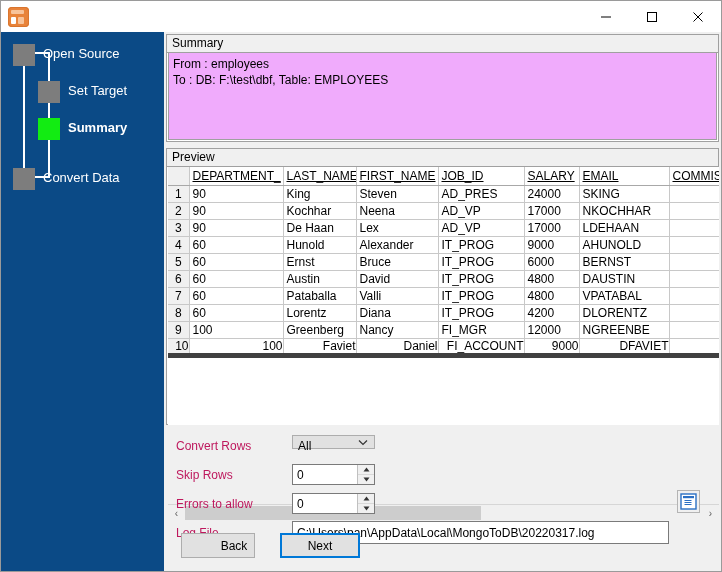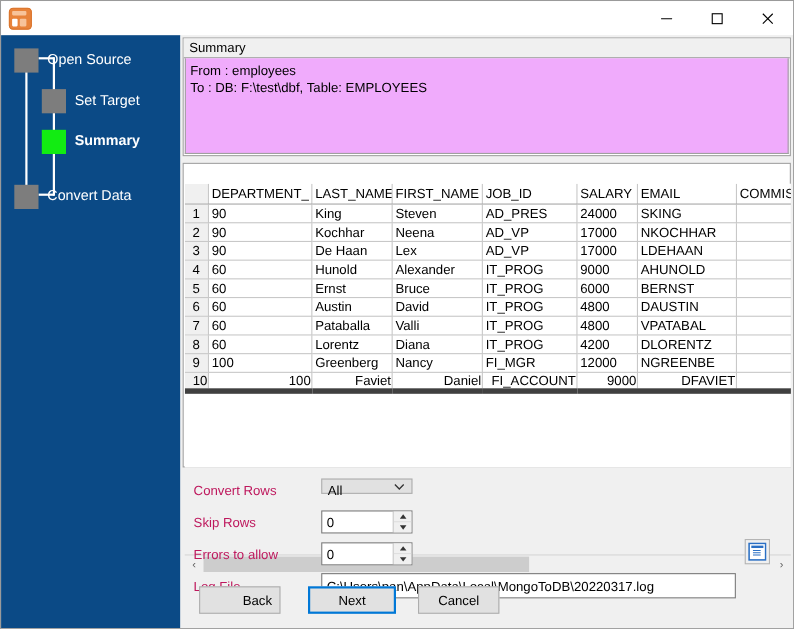--- a/index.html
+++ b/index.html
@@ -201,20 +201,21 @@
     font-weight: normal;
     white-space: nowrap;
     overflow: hidden;
     box-sizing: border-box;
     background: #ffffff;
   }
   #grid th {
     background: #ffffff;
     border-bottom: 1px solid #a8a8a8;
     height: 18px;
+    text-decoration: underline;
   }
   #grid th.rowhdr, #grid td.rowhdr {
     background: #f0f0f0;
     text-align: center;
     padding: 0;
     color: #000;
   }
   #grid tr.row-last td { border-bottom: 5px solid #404040; text-align: right; }
 
   
@@ -405,20 +406,21 @@
 
     <div class="groupbox" id="summary-group">
       <div class="group-caption">Summary</div>
       <div id="summary-body">
         <div class="summary-line">From : employees</div>
         <div class="summary-line">To : DB: F:\test\dbf, Table: EMPLOYEES</div>
       </div>
     </div>
 
     <div class="groupbox" id="preview-group">
+      <div class="group-caption">Preview</div>
       <div id="preview-body">
         <table id="grid">
           <colgroup>
             <col style="width:21px">
             <col style="width:94px">
             <col style="width:73px">
             <col style="width:82px">
             <col style="width:86px">
             <col style="width:55px">
             <col style="width:90px">
@@ -603,15 +605,14 @@
       <rect x="1" y="1" width="15" height="15" fill="#ffffff" stroke="#2a6fc4" stroke-width="1.4"></rect>
       <rect x="3" y="3" width="11" height="2.2" fill="#2a6fc4"></rect>
       <line x1="4.5" y1="7.5" x2="11.5" y2="7.5" stroke="#2a6fc4" stroke-width="1"></line>
       <line x1="4.5" y1="9.5" x2="11.5" y2="9.5" stroke="#2a6fc4" stroke-width="1"></line>
       <line x1="4.5" y1="11.5" x2="11.5" y2="11.5" stroke="#2a6fc4" stroke-width="1"></line>
     </svg>
   </div>
 
   <div class="btn" style="left:180px; top:532px; width:74px;padding-left:32px;">Back</div>
   <div class="btn default" style="left:279px; top:532px; width:80px;">Next</div>
-  <div class="btn" style="left:379px; top:532px; width:74px;">Cancel</div>
 
 </div>
 
 </body></html>

